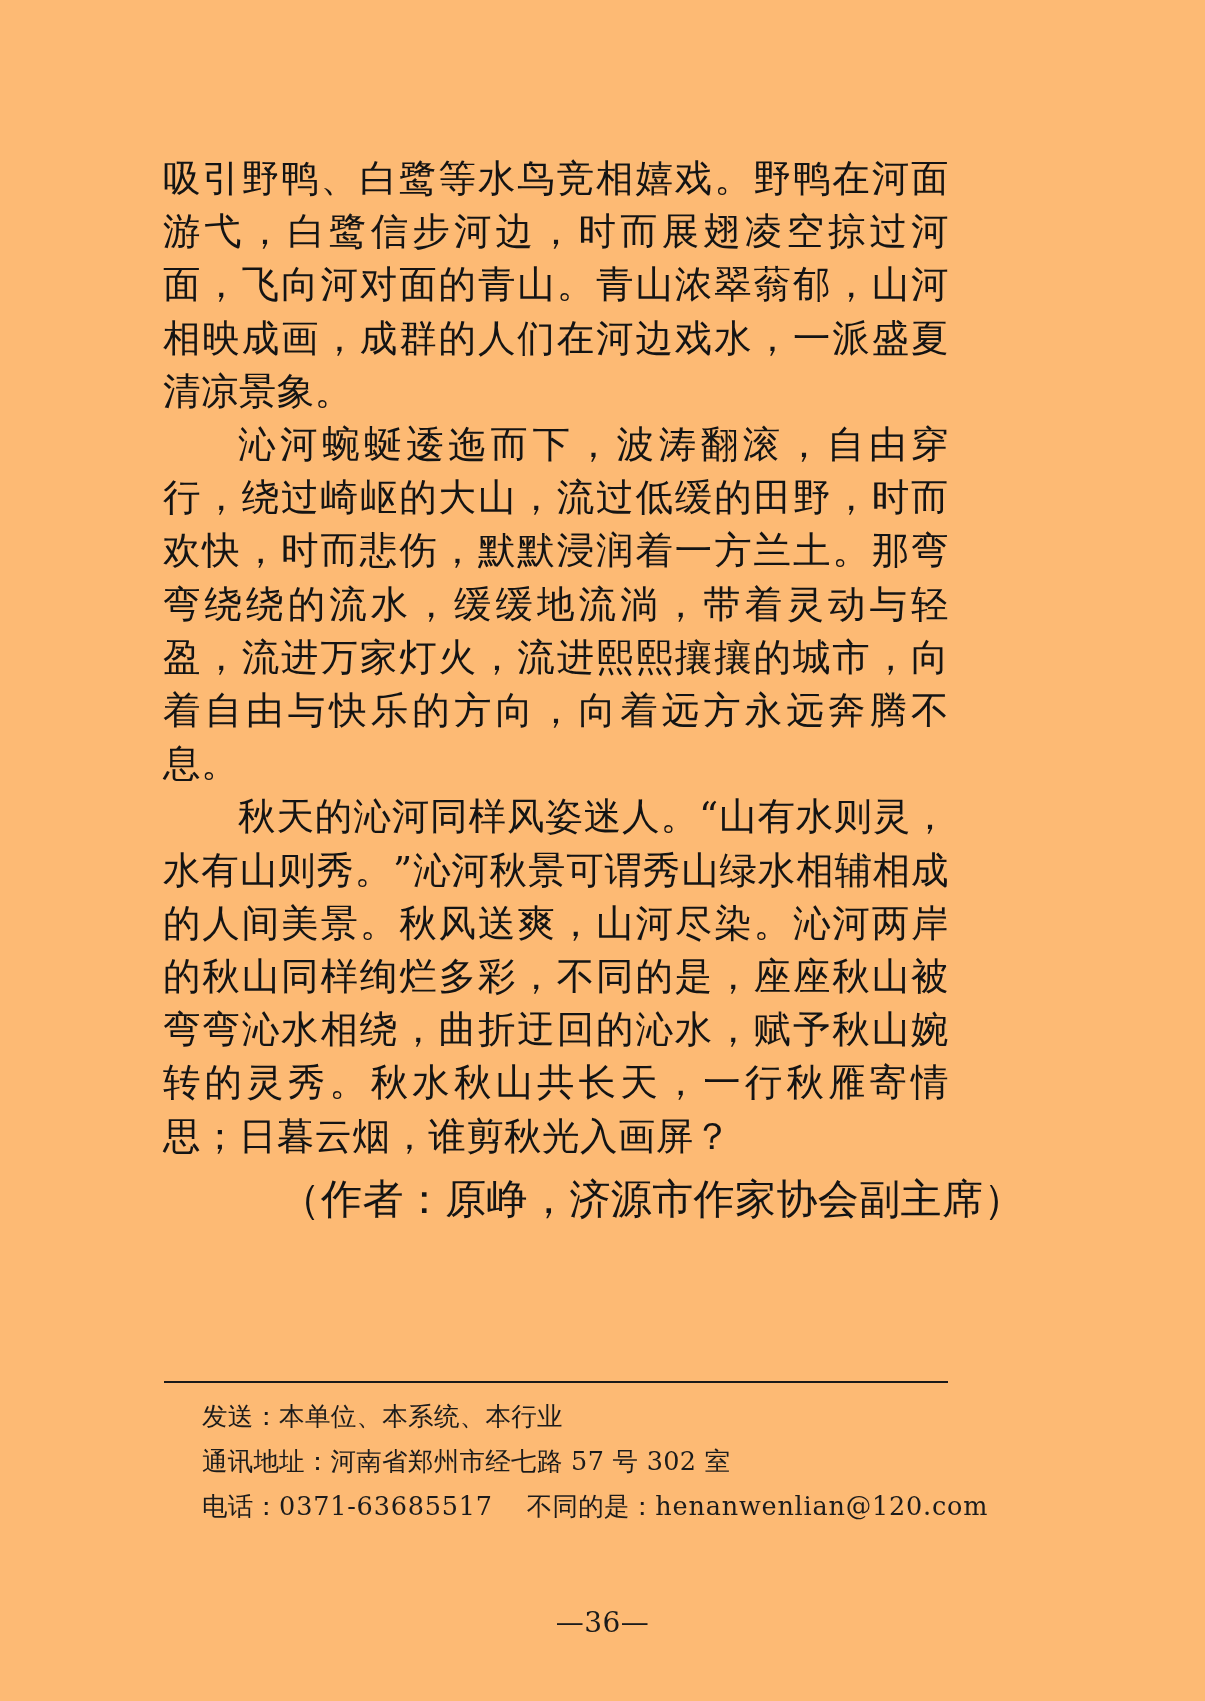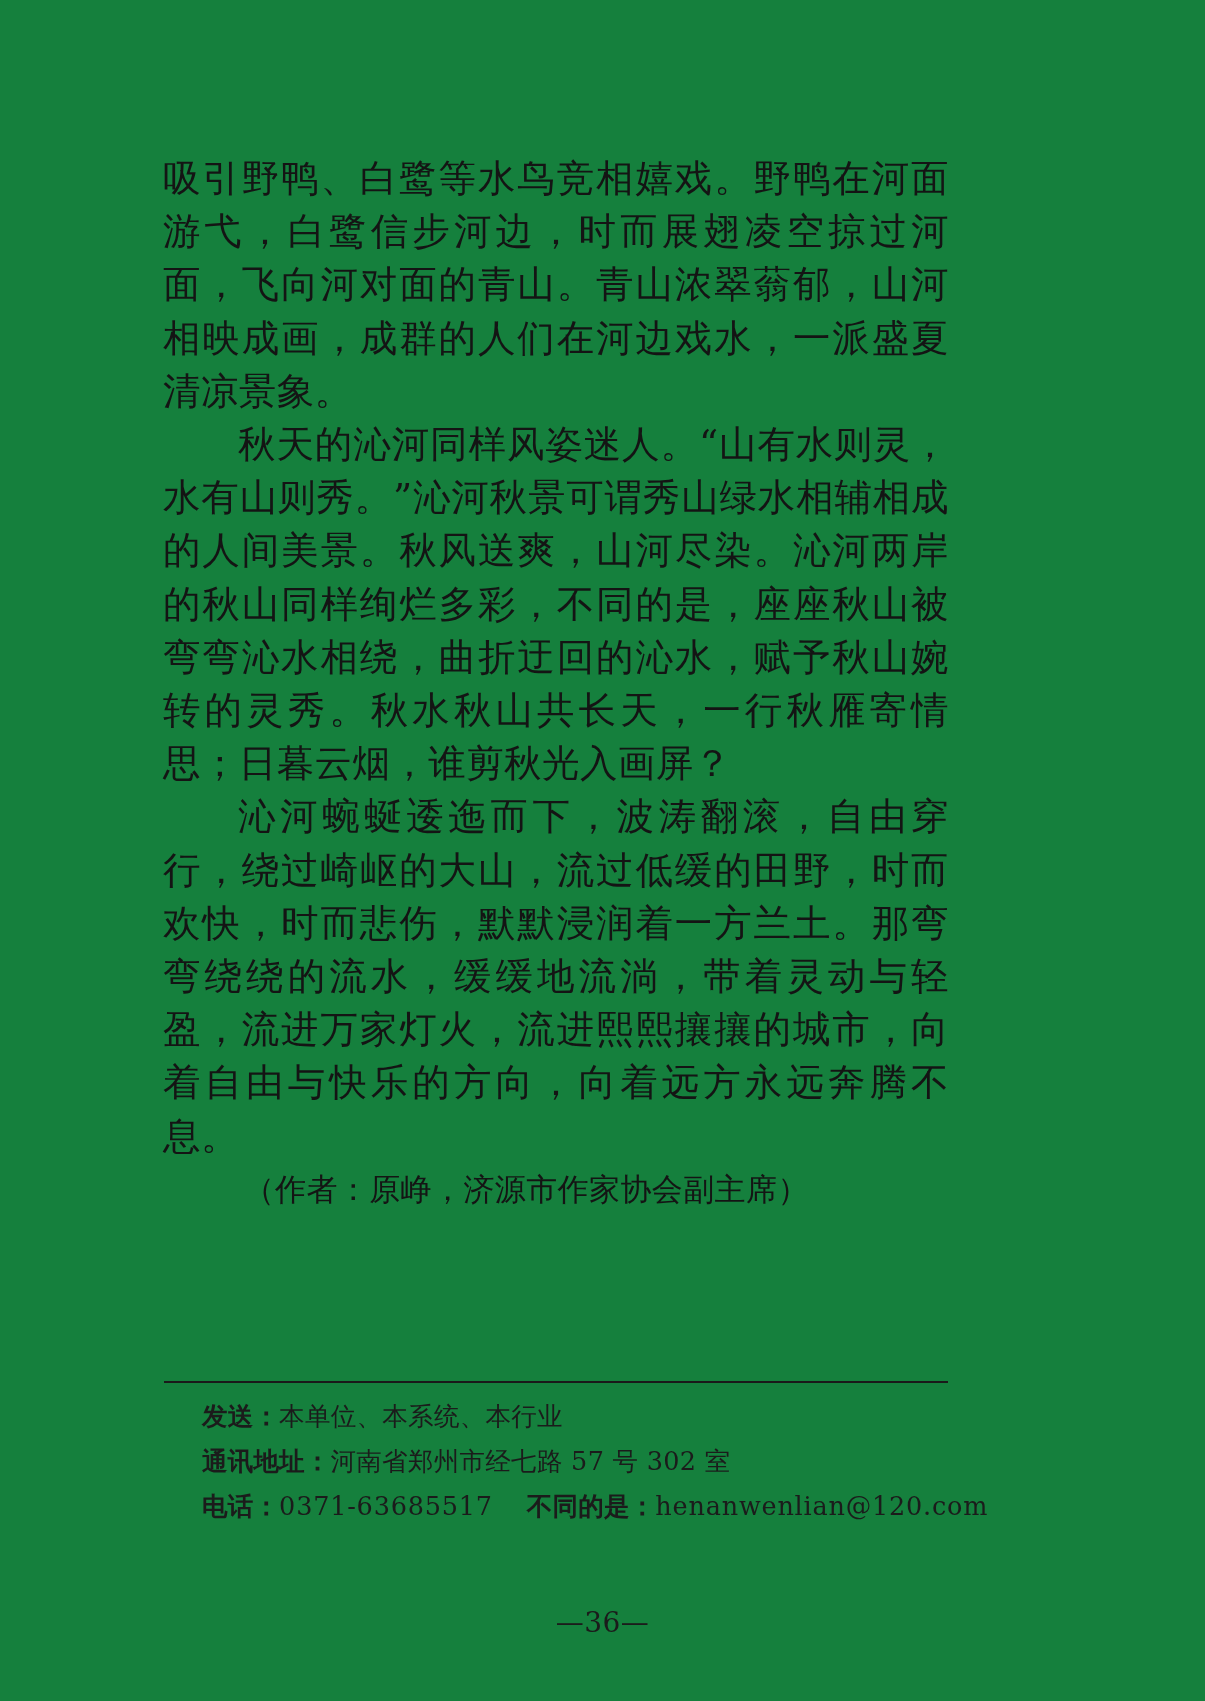--- a/index.html
+++ b/index.html
@@ -12,21 +12,21 @@
     height: 1701px;
     position: relative;
     font-family: "DejaVu Serif", "Liberation Serif", serif;
     color: #151515;
     overflow: hidden;
   }
 
   .page {
     position: absolute;
     inset: 0;
-    background: #15803d;
+    background: #fdba74;
   }
 
   
   .article {
     position: absolute;
     left: 163px;
     top: 152px;
     width: 786px;
   }
 
@@ -41,24 +41,24 @@
     color: #141414;
     font-weight: 400;
     text-indent: 0;
   }
   .para.indent {
     text-indent: 2em;
   }
 
   .attribution {
     font-family: "DejaVu Serif", "Liberation Serif", serif;
-    font-size: 31px;
+    font-size: 41px;
     line-height: 53.2px;
     letter-spacing: 0.4px;
-    margin: 0;
+    margin: 10px;
     padding-left: 2.6em;
     color: #141414;
     white-space: nowrap;
   }
 
   
   .divider {
     position: absolute;
     left: 164px;
     top: 1381px;
@@ -76,21 +76,21 @@
   }
   .footer-line {
     font-family: "DejaVu Serif", "Liberation Serif", serif;
     font-size: 25.5px;
     line-height: 45px;
     color: #1b1b1b;
     white-space: nowrap;
     letter-spacing: 0.3px;
   }
   .lbl {
-    font-weight: 700;
+    font-weight: 400;
     letter-spacing: 0.2px;
   }
   .mono {
     font-family: "DejaVu Serif", "Liberation Serif", serif;
     letter-spacing: 0.8px;
   }
   .gap {
     display: inline-block;
     width: 34px;
   }
@@ -111,23 +111,23 @@
 </style>
 </head>
 <body>
 
 <div class="page">
 
   <div class="article">
 
     <p class="para">吸引野鸭、白鹭等水鸟竞相嬉戏。野鸭在河面游弋，白鹭信步河边，时而展翅凌空掠过河面，飞向河对面的青山。青山浓翠蓊郁，山河相映成画，成群的人们在河边戏水，一派盛夏清凉景象。</p>
 
+    <p class="para indent">沁河蜿蜒逶迤而下，波涛翻滚，自由穿行，绕过崎岖的大山，流过低缓的田野，时而欢快，时而悲伤，默默浸润着一方兰土。那弯弯绕绕的流水，缓缓地流淌，带着灵动与轻盈，流进万家灯火，流进熙熙攘攘的城市，向着自由与快乐的方向，向着远方永远奔腾不息。</p>
+
     <p class="para indent">秋天的沁河同样风姿迷人。“山有水则灵，水有山则秀。”沁河秋景可谓秀山绿水相辅相成的人间美景。秋风送爽，山河尽染。沁河两岸的秋山同样绚烂多彩，不同的是，座座秋山被弯弯沁水相绕，曲折迂回的沁水，赋予秋山婉转的灵秀。秋水秋山共长天，一行秋雁寄情思；日暮云烟，谁剪秋光入画屏？</p>
-
-    <p class="para indent">沁河蜿蜒逶迤而下，波涛翻滚，自由穿行，绕过崎岖的大山，流过低缓的田野，时而欢快，时而悲伤，默默浸润着一方兰土。那弯弯绕绕的流水，缓缓地流淌，带着灵动与轻盈，流进万家灯火，流进熙熙攘攘的城市，向着自由与快乐的方向，向着远方永远奔腾不息。</p>
 
     <p class="attribution">（作者：原峥，济源市作家协会副主席）</p>
 
   </div>
 
   <div class="divider"></div>
 
   <div class="footer">
 
     <div class="footer-line">

